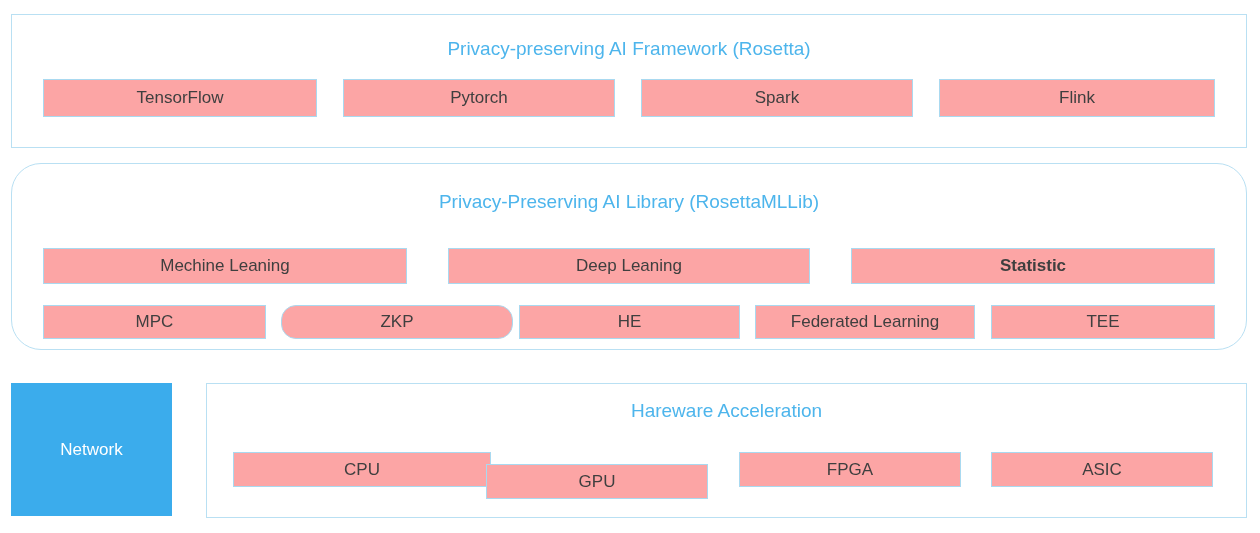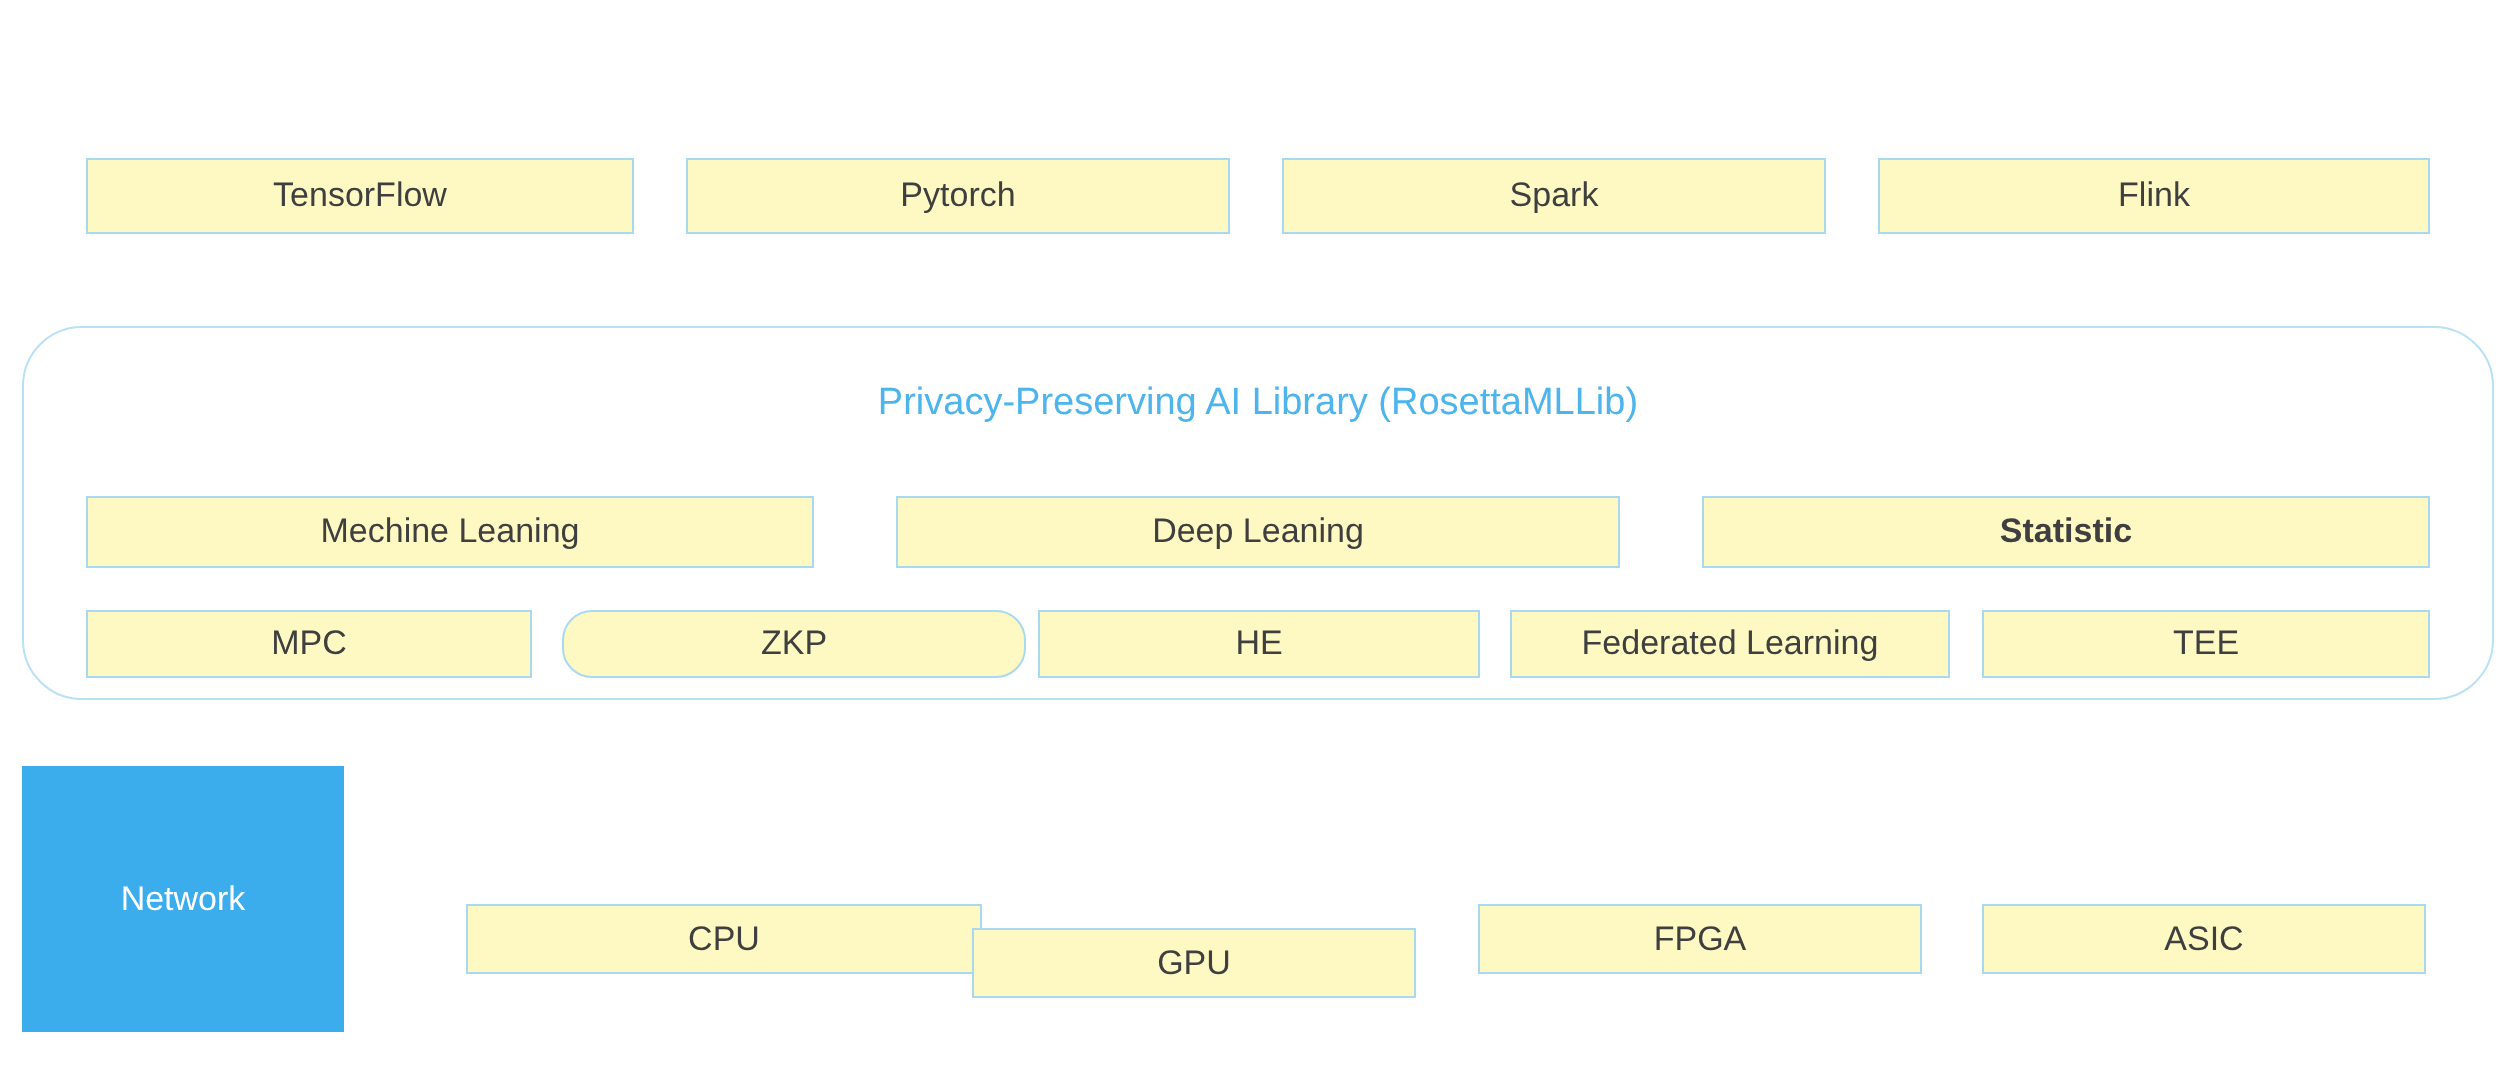--- a/index.html
+++ b/index.html
@@ -44,21 +44,21 @@
     line-height: 22px;
     white-space: nowrap;
   }
   .panel-framework .layer-title { top: 23px; }
   .panel-library   .layer-title { top: 27px; }
   .panel-hardware  .layer-title { top: 16px; }
 
   
   .box {
     position: absolute;
-    background: #fef9c3;
+    background: #fca5a5;
     border: 1px solid #a9d9f0;
     box-sizing: border-box;
     color: #3f3f3f;
     font-size: 17px;
     display: flex;
     align-items: center;
     justify-content: center;
     text-align: center;
     white-space: nowrap;
   }
@@ -77,29 +77,35 @@
     align-items: center;
     justify-content: center;
     box-sizing: border-box;
   }
 </style>
 </head>
 <body>
 
 <div id="diagram">
 
+  <div class="panel panel-framework">
+    <div class="layer-title">Privacy-preserving AI Framework (Rosetta)</div>
+  </div>
 
   <div class="panel panel-library">
     <div class="layer-title">Privacy-Preserving AI Library (RosettaMLLib)</div>
   </div>
 
   <div class="network-block">
     <span>Network</span>
   </div>
 
+  <div class="panel panel-hardware">
+    <div class="layer-title">Hareware Acceleration</div>
+  </div>
 
   <div id="boxes-layer">
       <div class="box" style="left: 43px; top: 79px; width: 274px; height: 38px;">
         <span>TensorFlow</span>
       </div>
       <div class="box" style="left: 343px; top: 79px; width: 272px; height: 38px;">
         <span>Pytorch</span>
       </div>
       <div class="box" style="left: 641px; top: 79px; width: 272px; height: 38px;">
         <span>Spark</span>

